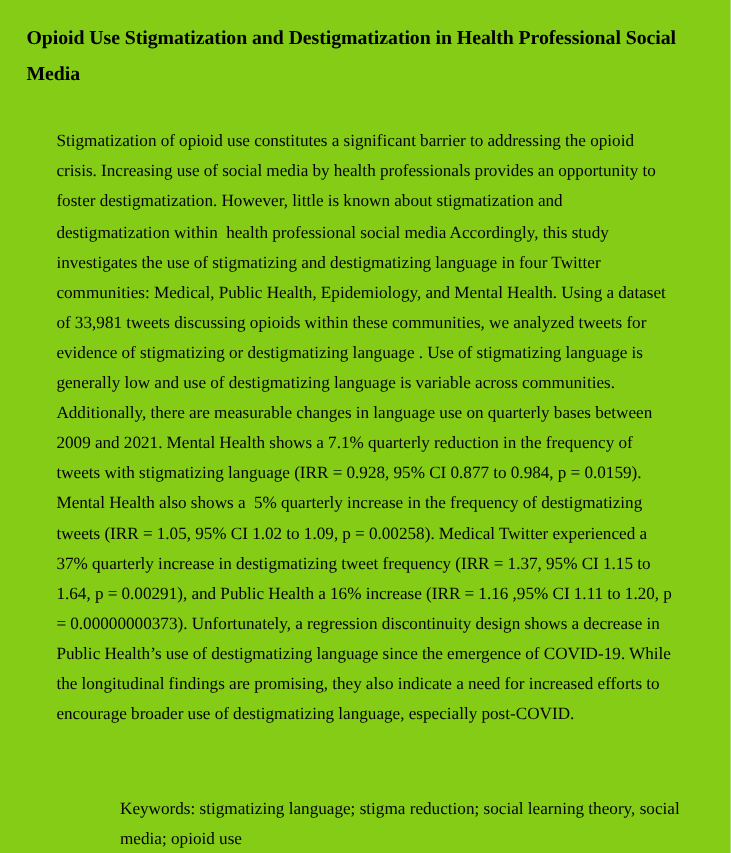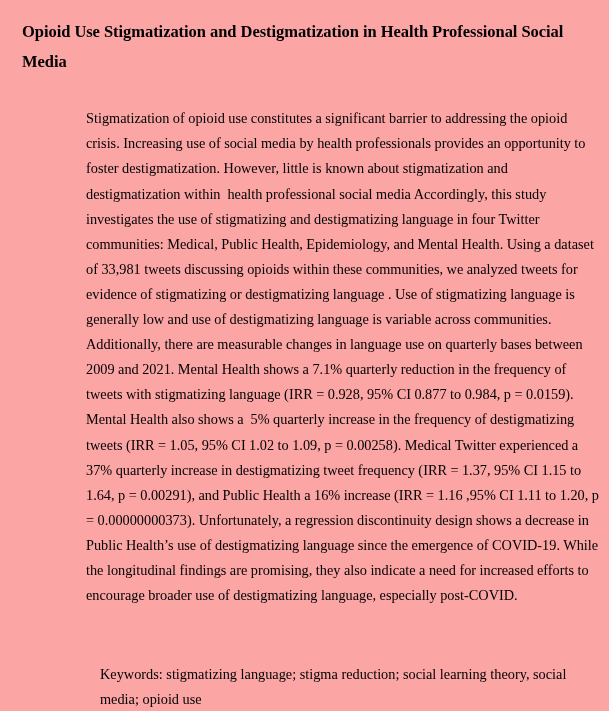--- a/index.html
+++ b/index.html
@@ -12,21 +12,21 @@
     height: 711px;
     overflow: hidden;
     font-family: "Liberation Serif", "DejaVu Serif", serif;
     color: #000000;
     -webkit-font-smoothing: antialiased;
   }
   .page {
     position: relative;
     width: 609px;
     height: 711px;
-    background: #fca5a5;
+    background: #84cc16;
     box-sizing: border-box;
   }
   .doc-title {
     position: absolute;
     left: 22px;
     top: 6px;
     width: 572px;
     font-size: 16.5px;
     font-weight: bold;
     line-height: 30px;
@@ -37,21 +37,20 @@
   .abstract-block {
     position: absolute;
     left: 47px;
     top: 92px;
     width: 514px;
     font-size: 14.3px;
     line-height: 25.1px;
     text-align: left;
     white-space: pre-wrap;
     word-spacing: -0.1px;
-    margin-left: 39px;
   }
   .keywords-block {
     position: absolute;
     left: 68px;
     top: 648px;
     width: 496px;
     font-size: 14.3px;
     line-height: 25.1px;
     text-align: left;
     white-space: pre-wrap;

